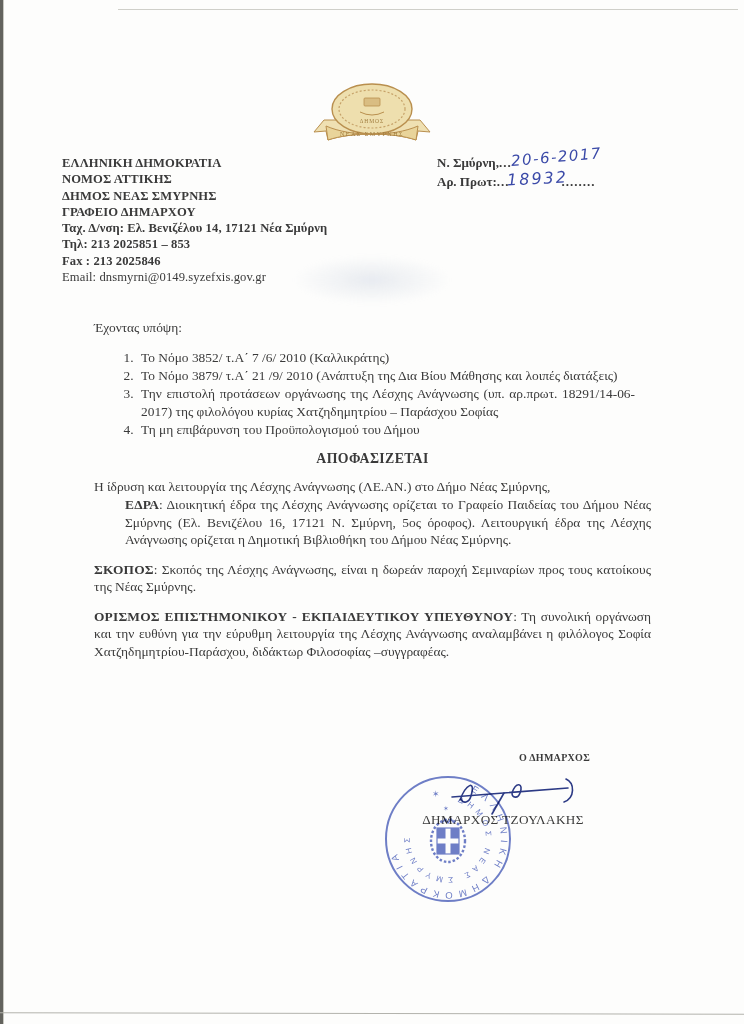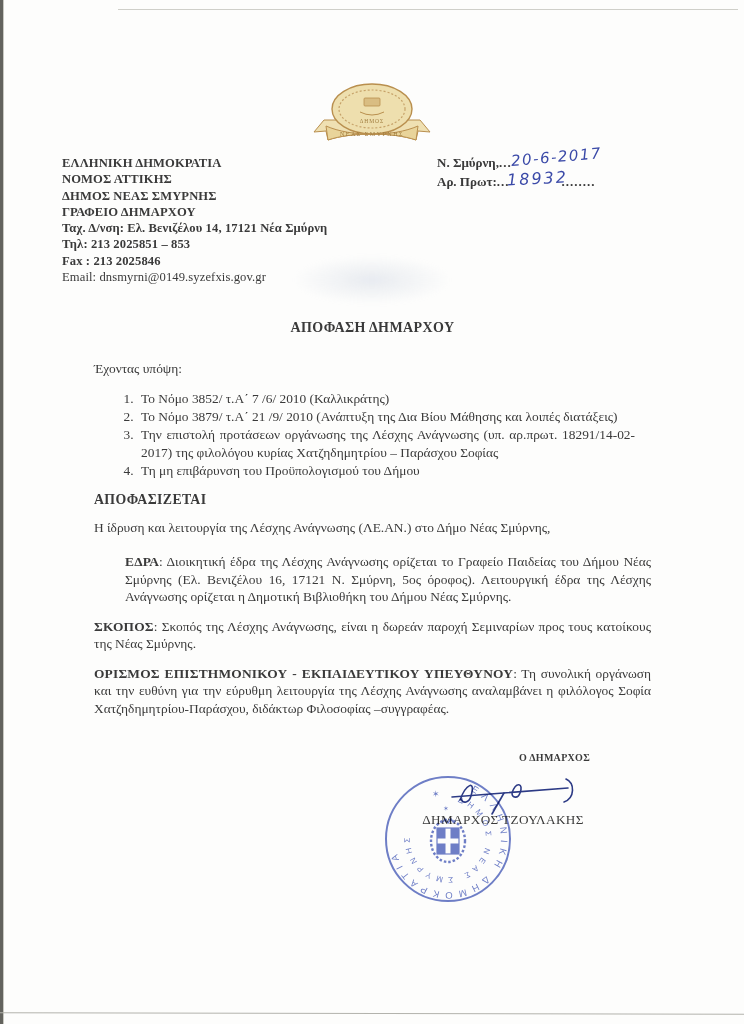--- a/index.html
+++ b/index.html
@@ -30,24 +30,24 @@
     font-style:italic;font-weight:normal;}
   .hand-date{left:74px;top:-5px;font-size:15px;letter-spacing:1.5px;transform:rotate(-5deg);}
   .hand-num{left:70px;top:-3px;font-size:16px;letter-spacing:2px;transform:rotate(-3deg);}
   
   .content{position:absolute;left:94px;top:318px;width:557px;font-size:13.4px;
     line-height:17.8px;text-align:justify;}
   .doc-title{margin:0 0 22px 0;text-align:center;font-size:14px;font-weight:bold;letter-spacing:.4px;line-height:19px;}
   .intro{margin:0 0 12px 0;text-align:left;line-height:19px;}
   ol.considering{margin:0 0 10px 43px;padding:0;}
   ol.considering li{max-width:494px;line-height:18px;padding-left:4px;text-align:justify;}
-  .decision-heading{margin:0 0 10px 0;text-align:left;font-size:13.8px;font-weight:bold;letter-spacing:.4px;line-height:19px;}
+  .decision-heading{margin:0 0 10px 0;text-align:center;font-size:13.8px;font-weight:bold;letter-spacing:.4px;line-height:19px;}
   .para{margin:0 0 12px 0;}
   .para b{letter-spacing:.2px;}
-  .p-founding{line-height:18px;margin-bottom:16px;}
+  .p-founding{line-height:18px;margin-bottom:0;}
   .p-edra{line-height:17.5px;margin-left:31px;}
   .p-skopos{line-height:17.5px;}
   .p-orismos{line-height:17.5px;margin-bottom:0;margin-top:11px;}
   
   .sig-role{position:absolute;left:440px;top:752px;width:150px;text-align:right;
     font-weight:bold;font-size:10px;letter-spacing:.3px;}
   .sig-svg{position:absolute;left:450px;top:772px;}
   .sig-name{position:absolute;left:413px;top:812px;width:180px;text-align:center;
     font-size:13.2px;letter-spacing:.4px;}
   
@@ -93,28 +93,27 @@
       <span>Ν. Σμύρνη,</span><span class="dots">...</span>
       <span class="hand hand-date">20-6-2017</span>
     </div>
     <div class="ref-row">
       <span>Αρ. Πρωτ:</span><span class="dots">...</span><span class="dots" style="margin-left:52px">........</span>
       <span class="hand hand-num">18932</span>
     </div>
   </div>
 
   <div class="content">
-    <h1 class="doc-title">ΑΠΟΦΑΣΗ ΔΗΜΑΡΧΟΥ</h1>
 
     <p class="intro">Έχοντας υπόψη:</p>
 
     <ol class="considering">
       <li>Το Νόμο 3852/ τ.Α΄ 7 /6/ 2010 (Καλλικράτης)</li>
       <li>Το Νόμο 3879/ τ.Α΄ 21 /9/ 2010 (Ανάπτυξη της Δια Βίου Μάθησης και λοιπές διατάξεις)</li>
-      <li>Την επιστολή προτάσεων οργάνωσης της Λέσχης Ανάγνωσης (υπ. αρ.πρωτ. 18291/14-02-2017) της φιλολόγου κυρίας Χατζηδημητρίου – Παράσχου Σοφίας</li>
+      <li>Την επιστολή προτάσεων οργάνωσης της Λέσχης Ανάγνωσης (υπ. αρ.πρωτ. 18291/14-06-2017) της φιλολόγου κυρίας Χατζηδημητρίου – Παράσχου Σοφίας</li>
       <li>Τη μη επιβάρυνση του Προϋπολογισμού του Δήμου</li>
     </ol>
 
     <h2 class="decision-heading">ΑΠΟΦΑΣΙΖΕΤΑΙ</h2>
 
     <p class="para p-founding">Η ίδρυση και λειτουργία της Λέσχης Ανάγνωσης (ΛΕ.ΑΝ.) στο Δήμο Νέας Σμύρνης,</p>
 
     <p class="para p-edra"><b>ΕΔΡΑ</b><span>: Διοικητική έδρα της Λέσχης Ανάγνωσης ορίζεται το Γραφείο Παιδείας του Δήμου Νέας Σμύρνης (Ελ. Βενιζέλου 16, 17121 Ν. Σμύρνη, 5ος όροφος). Λειτουργική έδρα της Λέσχης Ανάγνωσης ορίζεται η Δημοτική Βιβλιοθήκη του Δήμου Νέας Σμύρνης.</span></p>
 
     <p class="para p-skopos"><b>ΣΚΟΠΟΣ</b><span>: Σκοπός της Λέσχης Ανάγνωσης, είναι η δωρεάν παροχή Σεμιναρίων προς τους κατοίκους της Νέας Σμύρνης.</span></p>

